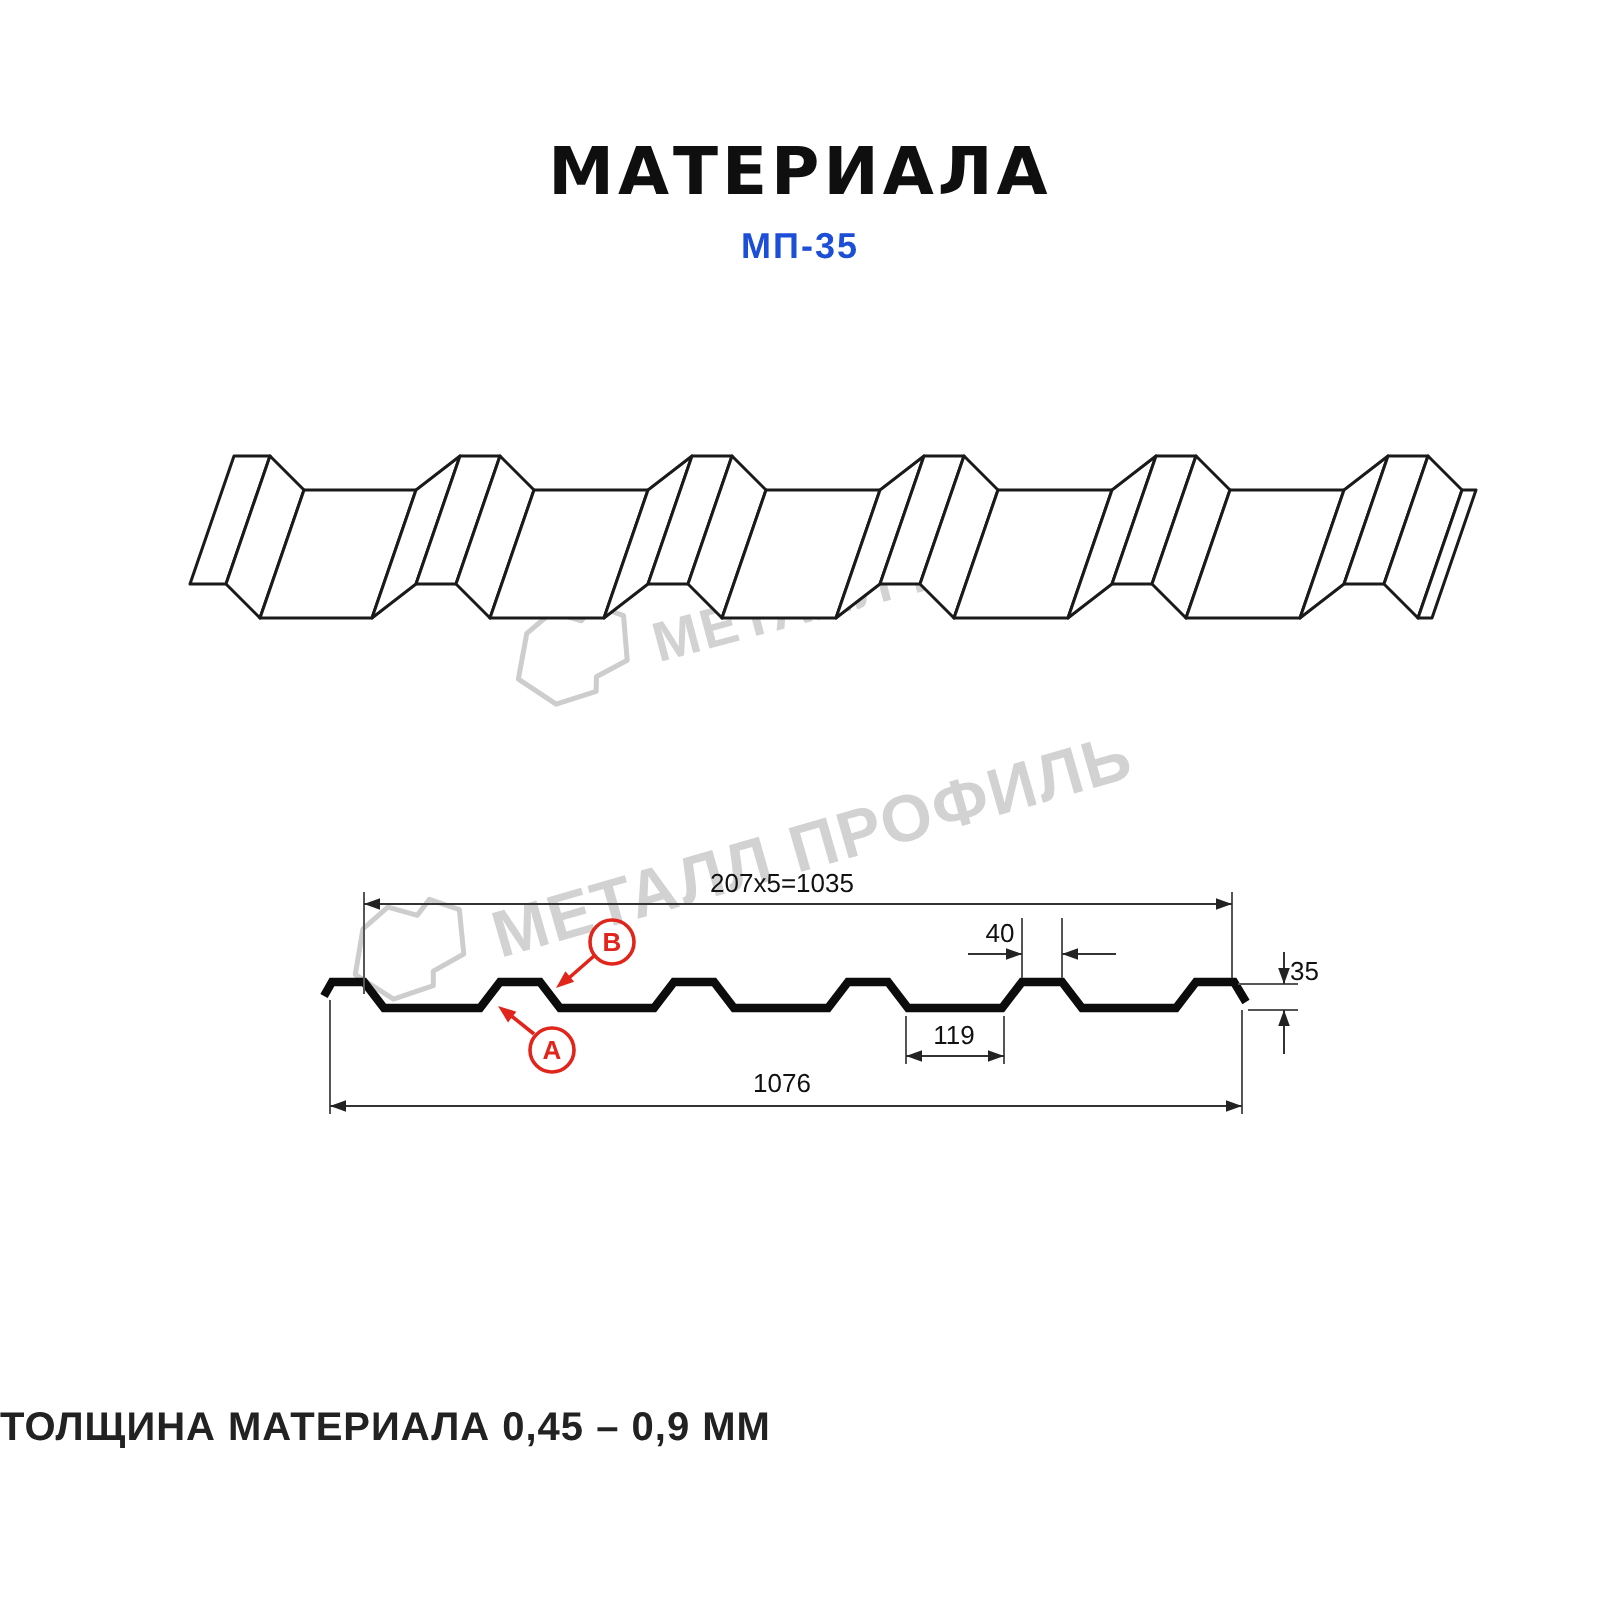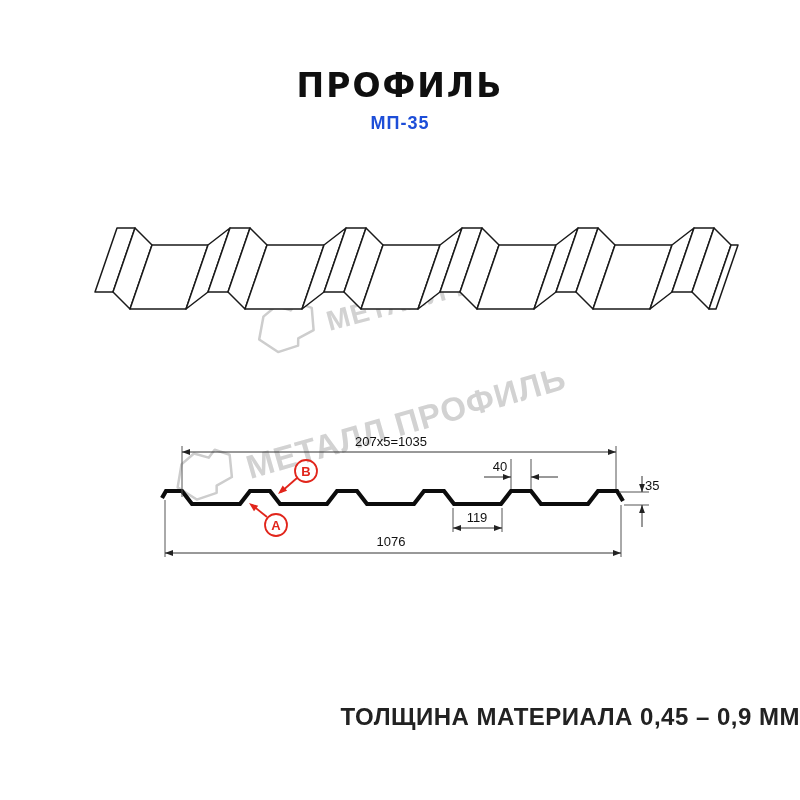--- a/index.html
+++ b/index.html
@@ -4,38 +4,38 @@
 <style>
   html,body{margin:0;padding:0;}
   body{width:800px;height:800px;background:#ffffff;position:relative;overflow:hidden;
        font-family:"Liberation Sans",sans-serif;}
   .page{position:absolute;inset:0;background:#fff;}
   .title{position:absolute;top:66px;left:0;width:800px;text-align:center;
          font-family:"DejaVu Sans","Liberation Sans",sans-serif;
          font-size:33px;font-weight:800;letter-spacing:2px;color:#0f0f0f;margin:0;}
   .subtitle{position:absolute;top:113px;left:0;width:800px;text-align:center;
             font-size:18px;font-weight:600;letter-spacing:1px;color:#1d4ed8;}
-  .footer-note{position:absolute;top:703px;left:0;width:800px;text-align:right;
-               font-size:24px;font-weight:700;letter-spacing:.5px;color:#222;}
+  .footer-note{position:absolute;top:703px;left:0;width:800px;text-align:left;
+               font-size:20px;font-weight:700;letter-spacing:.5px;color:#222;}
   svg{position:absolute;top:0;left:0;}
   .dim-line{stroke:#333;stroke-width:1;}
   .ext-line{stroke:#555;stroke-width:1;}
   .dim-text{font-family:"Liberation Sans",sans-serif;font-size:13px;fill:#111;}
   .wm-text{font-family:"Liberation Sans",sans-serif;font-weight:700;fill:#d2d2d2;letter-spacing:1px;}
   .wm-logo{fill:none;stroke:#cdcdcd;stroke-width:2.5;stroke-linejoin:round;}
   .red-stroke{stroke:#e1251b;stroke-width:1.8;fill:none;}
   .red-text{font-family:"Liberation Sans",sans-serif;font-size:13px;font-weight:700;fill:#e1251b;}
   .section-path{fill:none;stroke:#0c0c0c;stroke-width:4.2;stroke-linejoin:miter;}
 </style>
 </head>
 <body>
 
 <div class="page">
 
-  <h1 class="title">ПРОФИЛЬ</h1>
+  <h1 class="title">МАТЕРИАЛА</h1>
   <div class="subtitle">МП-35</div>
 
   <svg width="800" height="800" viewBox="0 0 800 800">
 
     <g transform="translate(250,313) rotate(-15)">
       <path class="wm-logo" d="M2,28 L12,7 L27,0 L40,8 L48,2 L61,11 L57,33 L40,37 L38,44 L17,45 Z"></path>
       <text class="wm-text" x="72" y="38" font-size="28">МЕТАЛЛ ПРОФИЛЬ</text>
     </g>
 
     <g transform="translate(168,461) rotate(-16)">

